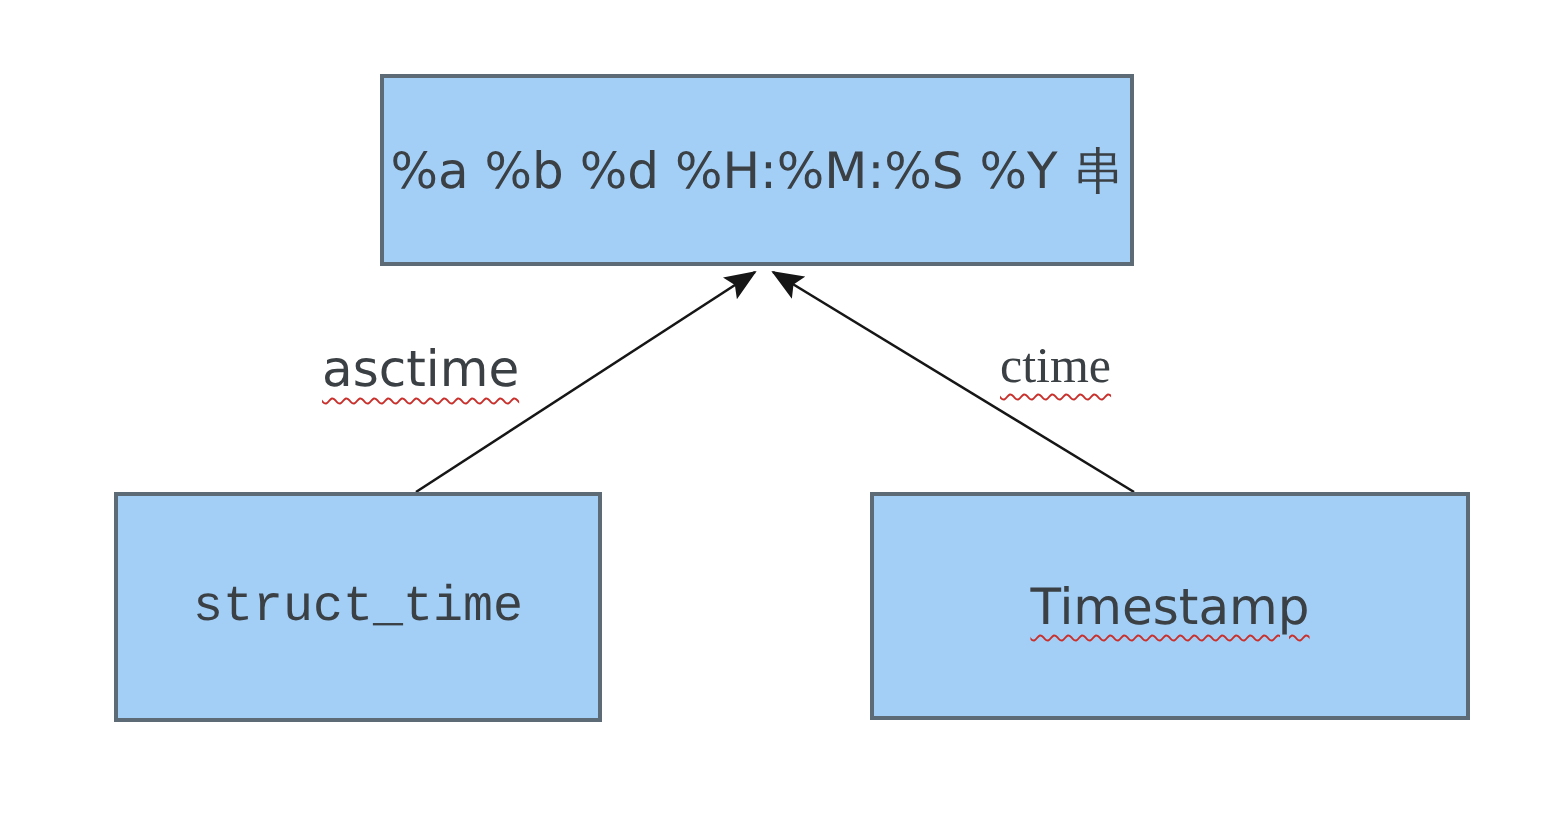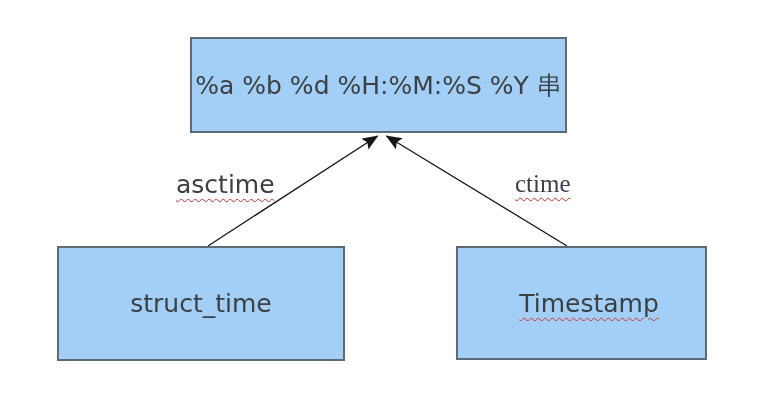--- a/index.html
+++ b/index.html
@@ -22,37 +22,36 @@
     background: #a3cff7;
     border: 2px solid #5d6b77;
     display: flex;
     align-items: center;
     justify-content: center;
     font-size: 25px;
     color: #3b4045;
     white-space: nowrap;
   }
   .node-top    { left: 190px; top: 37px;  width: 377px; height: 96px; }
-  .node-left   { left: 57px;  top: 246px; width: 288px; height: 115px; }
-  .node-right  { left: 456px; top: 246px; width: 251px; height: 114px; }
+  .node-left   { left: 57px;  top: 246px; width: 244px; height: 115px; font-family: Liberation Mono, monospace; }
+  .node-right  { left: 435px; top: 246px; width: 300px; height: 114px; }
   .edge-label {
     position: absolute;
     font-size: 25px;
     color: #3b4045;
     white-space: nowrap;
   }
   .edge-label-asctime { left: 161px; top: 170px; }
   .edge-label-ctime   { left: 500px; top: 170px; font-family: Liberation Serif, serif; }
   .misspelled {
     text-decoration-line: underline;
     text-decoration-style: wavy;
     text-decoration-color: #c9302c;
     text-decoration-thickness: 1px;
     text-underline-offset: 5px;
-    margin-left: 15px;
   }
   .arrow-layer {
     position: absolute;
     left: 0; top: 0;
     width: 771px;
     height: 412px;
   }
 </style>
 </head>
 <body>

